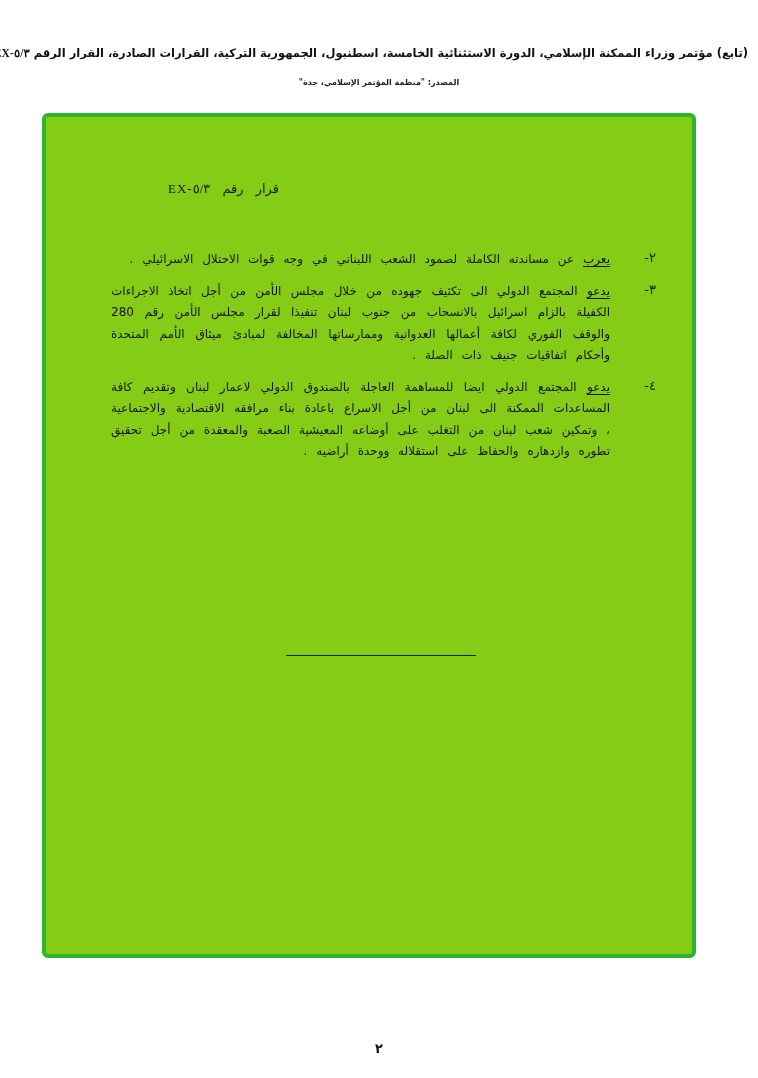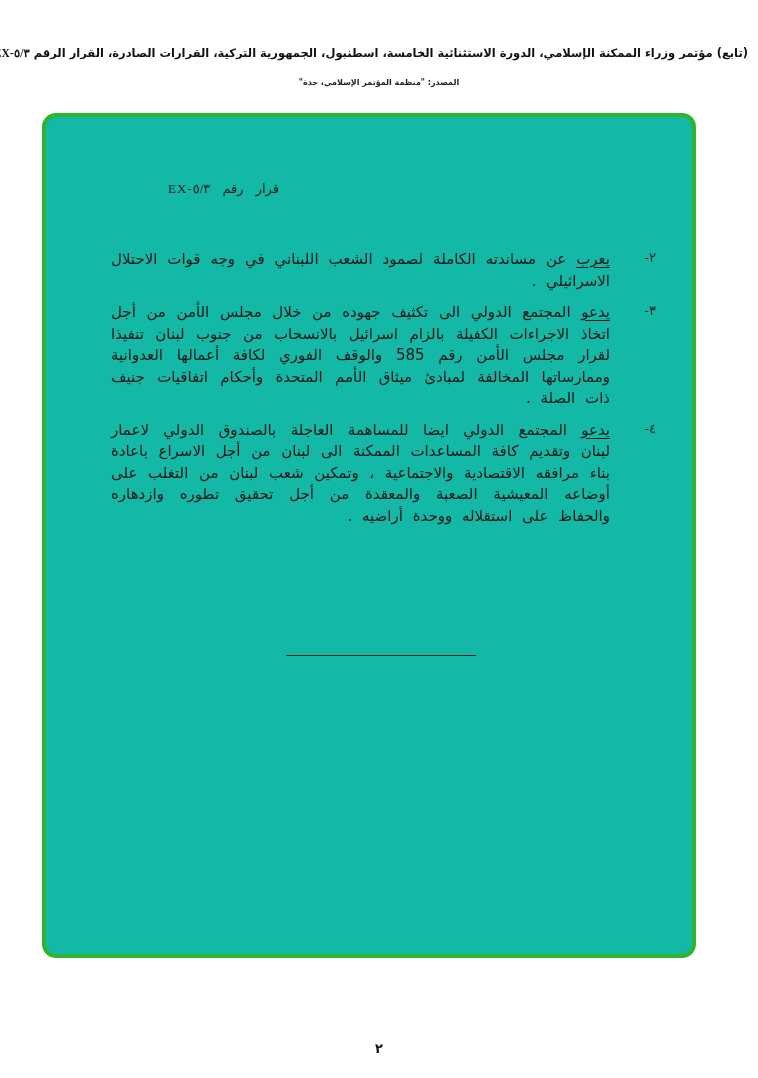--- a/index.html
+++ b/index.html
@@ -26,22 +26,22 @@
     position: absolute; top: 78px; left: 0; right: 0;
     text-align: center; direction: rtl;
     font-weight: 700; font-size: 8px; color: #222;
   }
 
   
   .frame {
     position: absolute; left: 42px; top: 113px;
     width: 654px; height: 845px;
     border: 4px solid #2db52d;
-    border-radius: 14px;
-    background: #14b8a6;
+    border-radius: 6px;
+    background: #84cc16;
   }
   .frame-inner { position: absolute; inset: 0; }
 
   
   .doc-title {
     position: absolute; top: 64px; left: 122px;
     direction: rtl; unicode-bidi: embed;
     font-size: 13px; letter-spacing: 2px;
     word-spacing: 8px;
     color: #1a1a1a;
@@ -63,21 +63,21 @@
     flex: 0 0 34px;
     direction: ltr; unicode-bidi: embed;
     font-size: 13px;
     padding-top: 1px;
     text-align: right;
     letter-spacing: 1px;
   }
   .item-body {
     flex: 1 1 auto;
     margin-right: 12px;
-    font-size: 15px;
+    font-size: 12px;
     line-height: 21.5px;
     text-align: justify;
     text-align-last: right;
     word-spacing: 5px;
     letter-spacing: 0.4px;
     color: #161616;
     margin-left: 13px;
   }
   .item-body .lead {
     text-decoration: underline;
@@ -119,21 +119,21 @@
 
       <div class="items">
 
         <div class="item">
           <div class="item-num">-٢</div>
           <div class="item-body"><span class="lead">يعرب</span><span> عن مساندته الكاملة لصمود الشعب اللبناني في وجه قوات الاحتلال الاسرائيلي .</span></div>
         </div>
 
         <div class="item">
           <div class="item-num">-٣</div>
-          <div class="item-body"><span class="lead">يدعو</span><span> المجتمع الدولي الى تكثيف جهوده من خلال مجلس الأمن من أجل اتخاذ الاجراءات الكفيلة بالزام اسرائيل بالانسحاب من جنوب لبنان تنفيذا لقرار مجلس الأمن رقم 585 والوقف الفوري لكافة أعمالها العدوانية وممارساتها المخالفة لمبادئ ميثاق الأمم المتحدة وأحكام اتفاقيات جنيف ذات الصلة .</span></div>
+          <div class="item-body"><span class="lead">يدعو</span><span> المجتمع الدولي الى تكثيف جهوده من خلال مجلس الأمن من أجل اتخاذ الاجراءات الكفيلة بالزام اسرائيل بالانسحاب من جنوب لبنان تنفيذا لقرار مجلس الأمن رقم 280 والوقف الفوري لكافة أعمالها العدوانية وممارساتها المخالفة لمبادئ ميثاق الأمم المتحدة وأحكام اتفاقيات جنيف ذات الصلة .</span></div>
         </div>
 
         <div class="item">
           <div class="item-num">-٤</div>
           <div class="item-body"><span class="lead">يدعو</span><span> المجتمع الدولي ايضا للمساهمة العاجلة بالصندوق الدولي لاعمار لبنان وتقديم كافة المساعدات الممكنة الى لبنان من أجل الاسراع باعادة بناء مرافقه الاقتصادية والاجتماعية ، وتمكين شعب لبنان من التغلب على أوضاعه المعيشية الصعبة والمعقدة من أجل تحقيق تطوره وازدهاره والحفاظ على استقلاله ووحدة أراضيه .</span></div>
         </div>
 
       </div>
 
       <div class="separator"></div>

